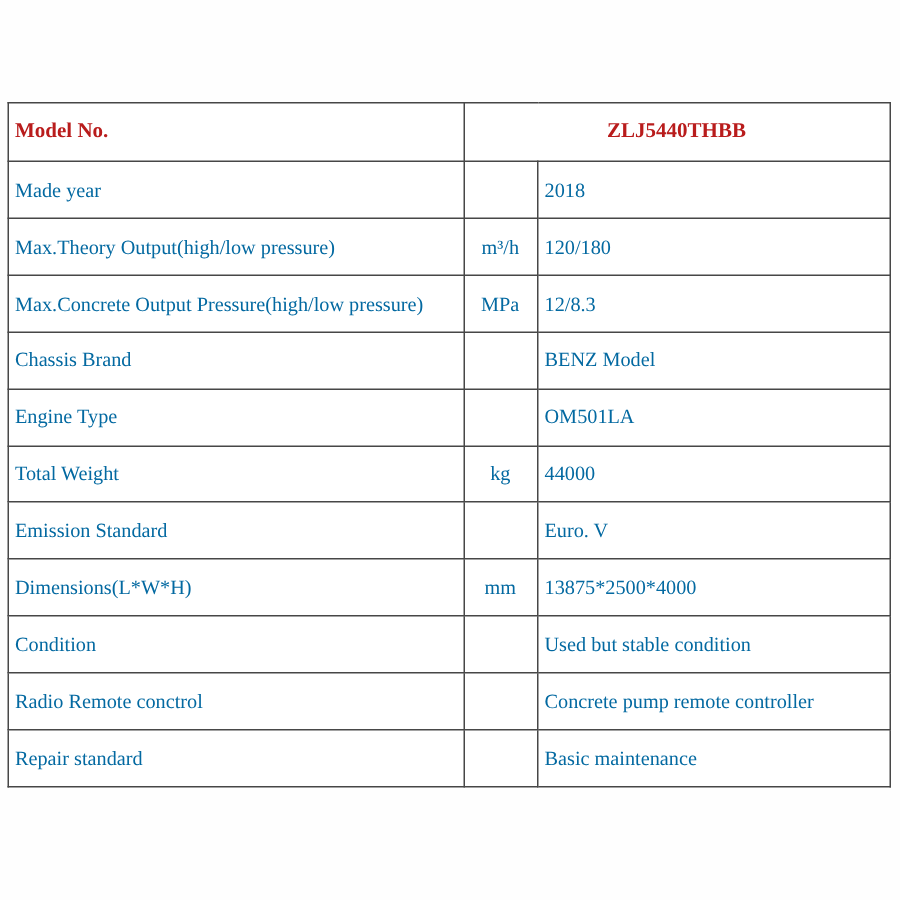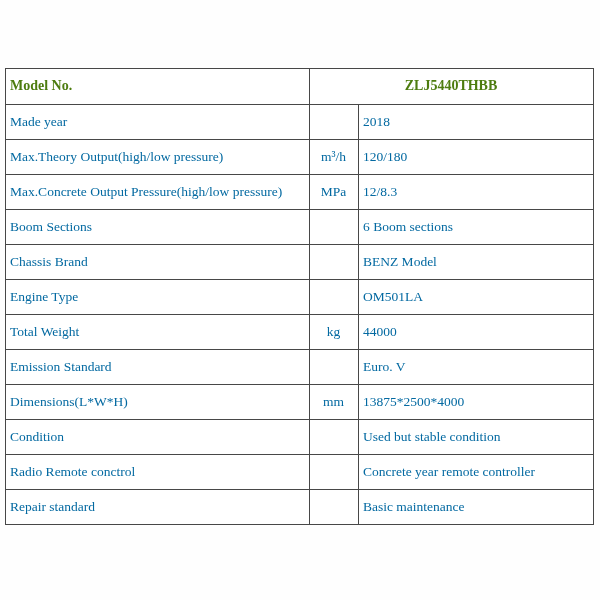--- a/index.html
+++ b/index.html
@@ -42,21 +42,21 @@
   }
   col.c1 { width: 304px; }
   col.c2 { width: 49px; }
   col.c3 { width: 235px; }
   td.label-cell { text-align: left; }
   td.unit-cell  { text-align: center; padding: 1px 2px; font-size: 13px; }
   td.value-cell { text-align: left; }
   tr.header-row td {
     font-weight: bold;
     font-size: 14px;
-    color: #4d7c0f;
+    color: #b91c1c;
   }
   td.model-value-cell { text-align: center; }
 </style>
 </head>
 <body>
 
 <div class="canvas">
   <table class="spec">
     <colgroup>
       <col class="c1">
@@ -78,25 +78,20 @@
     <td class="label-cell">Max.Theory Output(high/low pressure)</td>
     <td class="unit-cell">m³/h</td>
     <td class="value-cell">120/180</td>
   </tr>
         <tr>
     <td class="label-cell">Max.Concrete Output Pressure(high/low pressure)</td>
     <td class="unit-cell">MPa</td>
     <td class="value-cell">12/8.3</td>
   </tr>
         <tr>
-    <td class="label-cell">Boom Sections</td>
-    <td class="unit-cell"></td>
-    <td class="value-cell">6 Boom sections</td>
-  </tr>
-        <tr>
     <td class="label-cell">Chassis Brand</td>
     <td class="unit-cell"></td>
     <td class="value-cell">BENZ Model</td>
   </tr>
         <tr>
     <td class="label-cell">Engine Type</td>
     <td class="unit-cell"></td>
     <td class="value-cell">OM501LA</td>
   </tr>
         <tr>
@@ -115,21 +110,21 @@
     <td class="value-cell">13875*2500*4000</td>
   </tr>
         <tr>
     <td class="label-cell">Condition</td>
     <td class="unit-cell"></td>
     <td class="value-cell">Used but stable condition</td>
   </tr>
         <tr>
     <td class="label-cell">Radio Remote conctrol</td>
     <td class="unit-cell"></td>
-    <td class="value-cell">Concrete year remote controller</td>
+    <td class="value-cell">Concrete pump remote controller</td>
   </tr>
         <tr>
     <td class="label-cell">Repair standard</td>
     <td class="unit-cell"></td>
     <td class="value-cell">Basic maintenance</td>
   </tr>
       </tbody>
   </table>
 </div>
 

